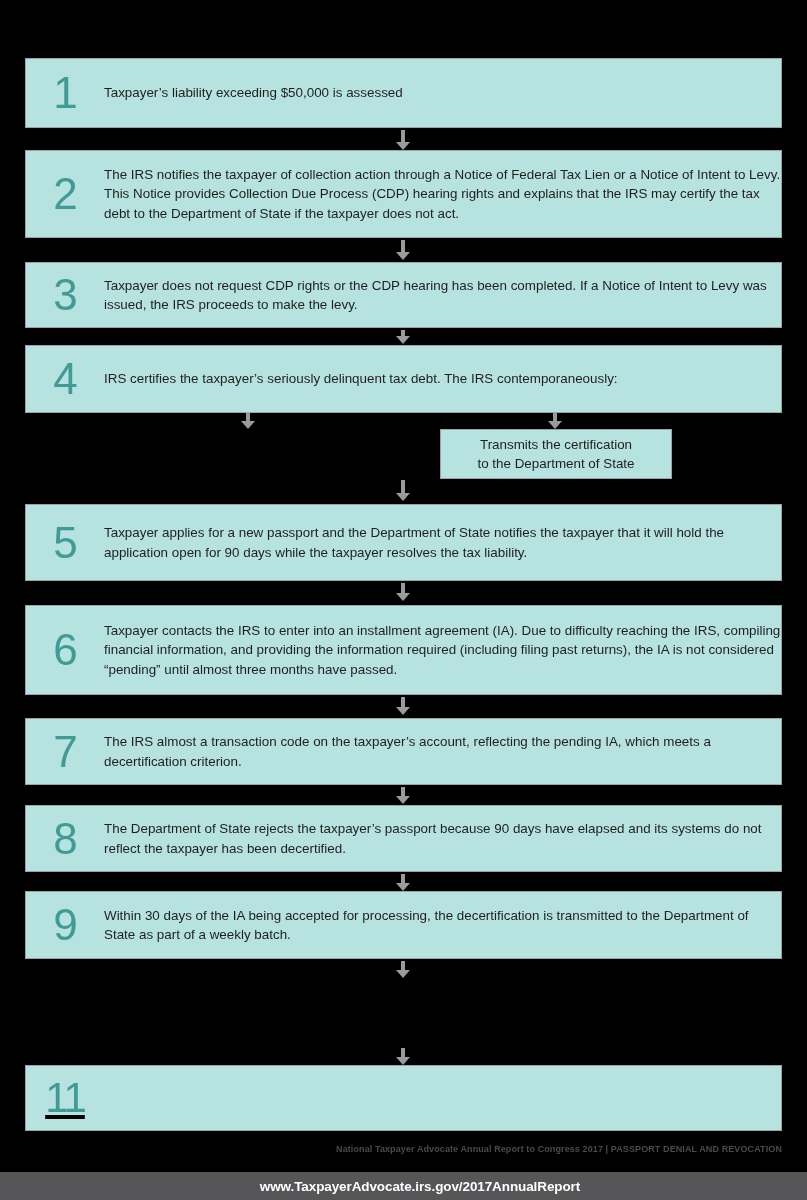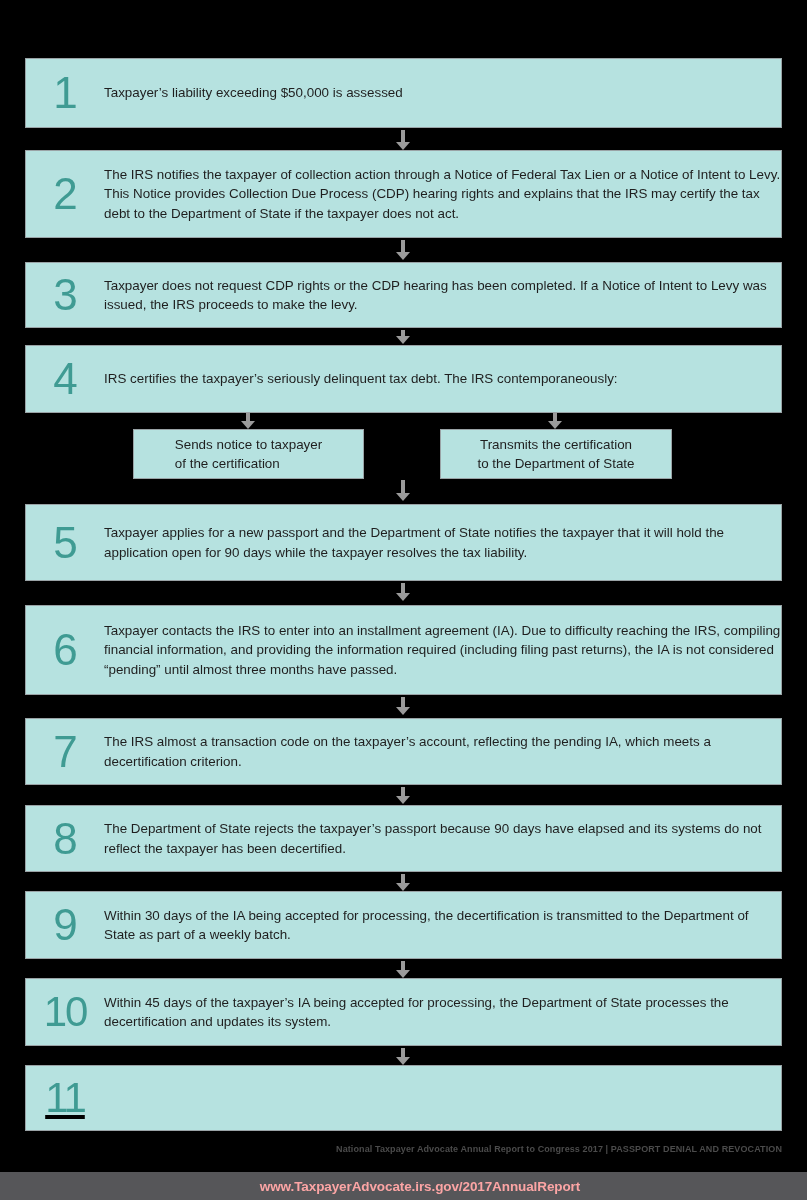--- a/index.html
+++ b/index.html
@@ -107,21 +107,21 @@
     left: 0;
     bottom: 0;
     width: 807px;
     height: 28px;
     background: #565659;
     display: flex;
     align-items: center;
     justify-content: center;
   }
   .footer-bar .footer-url {
-    color: #fca5a5;
+    color: #ffffff;
     font-size: 13.5px;
     font-weight: bold;
     letter-spacing: -0.1px;
     margin-left: 33px;
   }
 </style>
 </head>
 <body>
 
 <div id="page">
@@ -160,24 +160,20 @@
 
   <div class="arrow" style="left:241px; top:413px; height:16px;">
     <div class="shaft"></div>
     <div class="head"></div>
   </div>
   <div class="arrow" style="left:548px; top:413px; height:16px;">
     <div class="shaft"></div>
     <div class="head"></div>
   </div>
 
-  <div class="subbox" style="left:133px; top:429px; width:231px; height:50px;">
-    <div class="subbox-text" style="white-space:pre-line; text-align:left;">Sends notice to taxpayer
-of the certification</div>
-  </div>
   <div class="subbox" style="left:440px; top:429px; width:232px; height:50px;justify-content:center;">
     <div class="subbox-text" style="white-space:pre-line; text-align:center;">Transmits the certification
 to the Department of State</div>
   </div>
 
   <div class="arrow" style="left:396px; top:480px; height:21px;">
     <div class="shaft"></div>
     <div class="head"></div>
   </div>
 
@@ -219,24 +215,20 @@
 
   <div class="step" style="top:891px; height:68px;">
     <div class="step-num">9</div>
     <div class="step-text">Within 30 days of the IA being accepted for processing, the decertification is transmitted to the Department of State as part of a weekly batch.</div>
   </div>
   <div class="arrow" style="left:396px; top:961px; height:17px;">
     <div class="shaft"></div>
     <div class="head"></div>
   </div>
 
-  <div class="step" style="top:978px; height:68px;">
-    <div class="step-num wide">10</div>
-    <div class="step-text">Within 45 days of the taxpayer’s IA being accepted for processing, the Department of State processes the decertification and updates its system.</div>
-  </div>
   <div class="arrow" style="left:396px; top:1048px; height:17px;">
     <div class="shaft"></div>
     <div class="head"></div>
   </div>
 
   <div class="step" style="top:1065px; height:66px;text-decoration:underline;">
     <div class="step-num wide">11</div>
   </div>
 
   <div class="source-line">National Taxpayer Advocate Annual Report to Congress 2017 | PASSPORT DENIAL AND REVOCATION</div>

